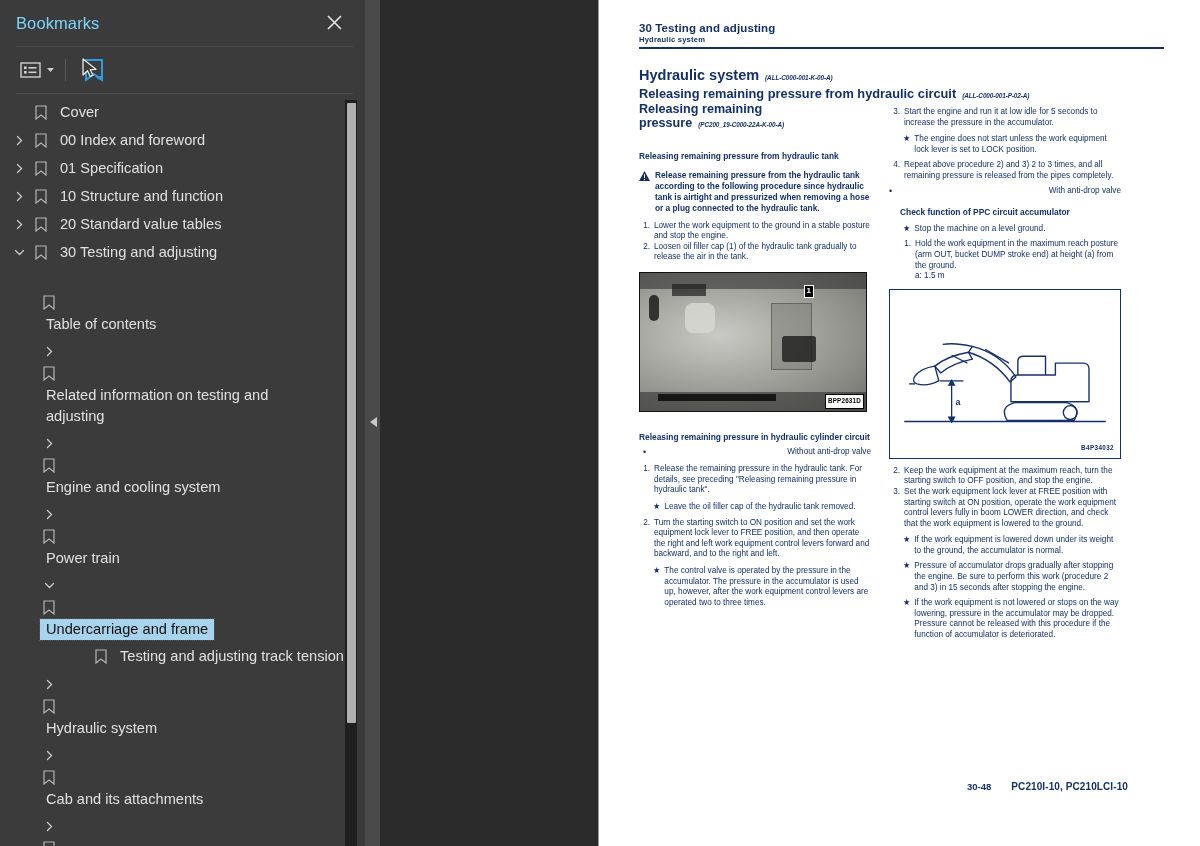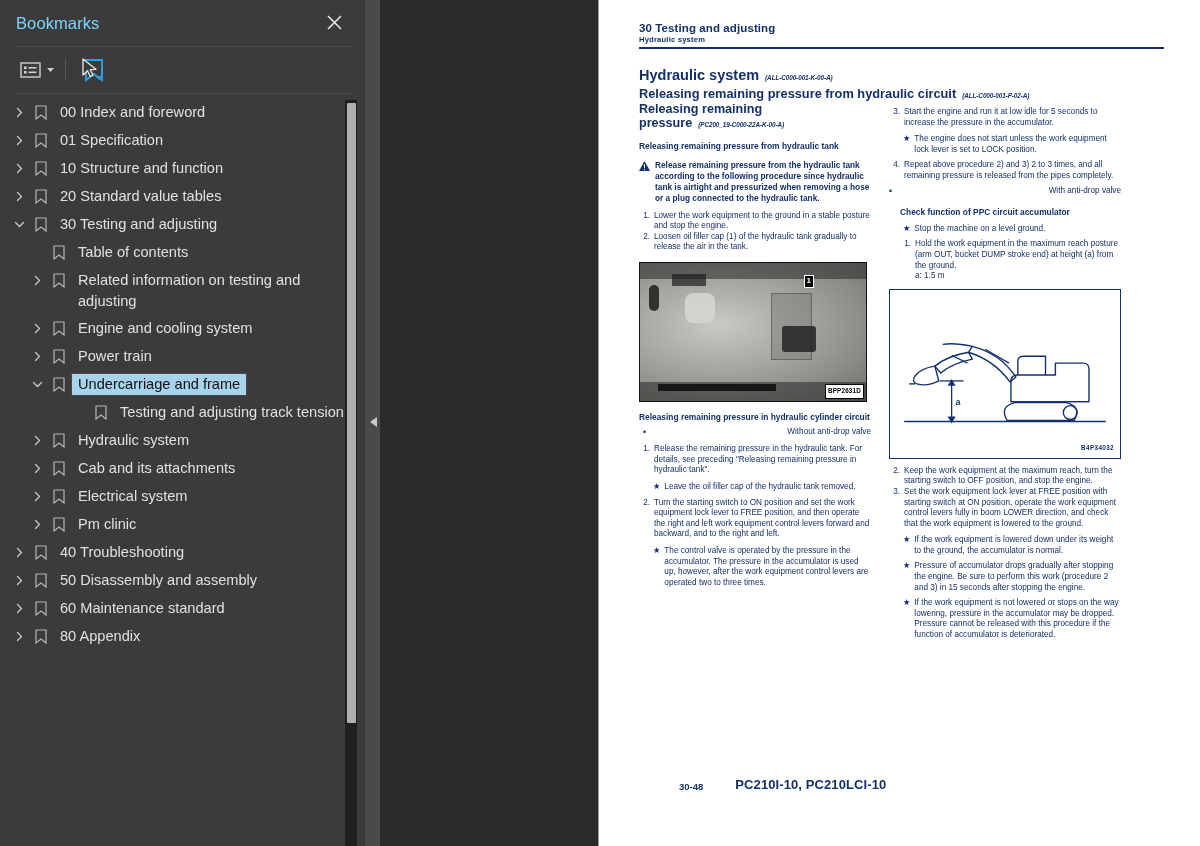--- a/index.html
+++ b/index.html
@@ -62,21 +62,21 @@
   .bm-row .lbl {
     font-size: 14.6px; line-height: 21px; color: #e0e0e0;
     padding-left: 8px; padding-right: 18px; max-width: 280px;
   }
   .bm-row.selected .lbl {
     background: #a8d3ec; color: #111; outline: 1px dotted #555;
     padding-left: 6px; padding-right: 6px; margin-left: 2px;
     display: inline-block;
   }
   .lvl0 { padding-left: 8px; }
-  .lvl1 { padding-left: 26px; }
+  .lvl1 { padding-left: 38px; flex-direction: column; }
   .lvl2 { padding-left: 68px; }
 
   
   .bm-scroll-track {
     position: absolute; right: 8px; top: 100px; width: 12px; bottom: 0;
     background: #1f1f1f;
   }
   .bm-scroll-thumb {
     position: absolute; right: 9px; top: 103px; width: 9px; height: 620px;
     background: #b0b0b0; border-radius: 1px; cursor: pointer;
@@ -112,21 +112,21 @@
   .hdr-rule { border-top: 2px solid #14306b; margin-top: 3px; }
 
   .h1 { font-size: 14.5px; font-weight: bold; color: #14306b; margin-top: 18px; }
   .h2 { font-size: 12.8px; font-weight: bold; color: #14306b; margin-top: 3px; }
   .code { font-size: 6.4px; font-style: italic; font-weight: bold; color: #14306b; margin-left: 6px; letter-spacing: -.1px;}
 
   .cols { display: flex; gap: 18px; margin-top: 2px; }
   .col { width: 232px; font-size: 8.2px; line-height: 10.6px; color: #14306b; }
 
   .h3 { font-size: 12.6px; font-weight: bold; color: #14306b; line-height: 13.5px; }
-  .h4 { font-size: 8.4px; font-weight: bold; color: #14306b; line-height: 10.6px; margin-top: 10px;}
+  .h4 { font-size: 8.4px; font-weight: bold; color: #14306b; line-height: 10.6px; margin-top: 20px;}
 
   .warn { display: flex; gap: 5px; margin-top: 8px; }
   .warn .tri { flex: 0 0 11px; padding-top: 1px; }
   .warn .txt { font-weight: bold; font-size: 8.3px; line-height: 11px; }
 
   ol.num { list-style: none; margin-top: 7px; }
   ol.num > li { display: flex; gap: 4px; margin-bottom: 0px; }
   ol.num > li .n { flex: 0 0 11px; text-align: right; }
   ol.num > li .t { flex: 1; }
 
@@ -163,23 +163,23 @@
   .figure-line {
     width: 232px; height: 170px; margin-top: 7px; position: relative;
     border: 1px solid #14306b; background: #fff;
   }
   .fig-code {
     position: absolute; right: 6px; bottom: 4px; font-size: 6.3px;
     font-weight: bold; color: #14306b; letter-spacing: .4px;
   }
 
   .footer { position: absolute; left: 40px; right: 36px; bottom: 34px;
-            display:flex; justify-content: flex-start; align-items: flex-end; }
+            display:flex; justify-content: flex-end; align-items: flex-end; gap: 20px; }
   .footer .pg { font-size: 9.5px; font-weight: bold; color: #14306b; }
-  .footer .model { font-size: 13px; font-weight: bold; color: #14306b; letter-spacing: .1px; margin-left: 32px;}
+  .footer .model { font-size: 10px; font-weight: bold; color: #14306b; letter-spacing: .1px;}
 </style>
 </head>
 <body>
 
 <div id="root">
 
   <div class="bm-panel">
 
     <div class="bm-header">
       <span class="bm-title">Bookmarks</span>
@@ -210,20 +210,29 @@
           <path d="M8 3 H24 V23 L16 17 L8 23 Z" fill="none" stroke="#2f9bdf" stroke-width="2"></path>
           <path d="M17 19 L21 23 L24 19 Z" fill="#2f9bdf"></path>
           <path d="M5 2 L5 18 L9.5 13.8 L12.2 19.5 L15 18.2 L12.3 12.7 L18 12.3 Z" fill="#3a3a3a" stroke="#e8e8e8" stroke-width="1.3" stroke-linejoin="round"></path>
         </svg>
       </div>
     </div>
     <div class="bm-sep s2"></div>
 
     <div class="bm-list" id="bm-list">
         <div class="bm-row lvl0">
+          <span class="twisty"></span>
+          <span class="bkicon">
+            <svg width="12" height="15" viewBox="0 0 12 15">
+              <path d="M1 1 H11 V14 L6 10 L1 14 Z" fill="none" stroke="#b5b5b5" stroke-width="1.2"></path>
+            </svg>
+          </span>
+          <span class="lbl">Cover</span>
+        </div>
+        <div class="bm-row lvl0">
           <span class="twisty">
             <svg width="11" height="11" viewBox="0 0 11 11">
               <path d="M3.5 1.5 L7.5 5.5 L3.5 9.5" fill="none" stroke="#c9c9c9" stroke-width="1.3" stroke-linecap="round"></path>
             </svg>
           </span>
           <span class="bkicon">
             <svg width="12" height="15" viewBox="0 0 12 15">
               <path d="M1 1 H11 V14 L6 10 L1 14 Z" fill="none" stroke="#b5b5b5" stroke-width="1.2"></path>
             </svg>
           </span>

